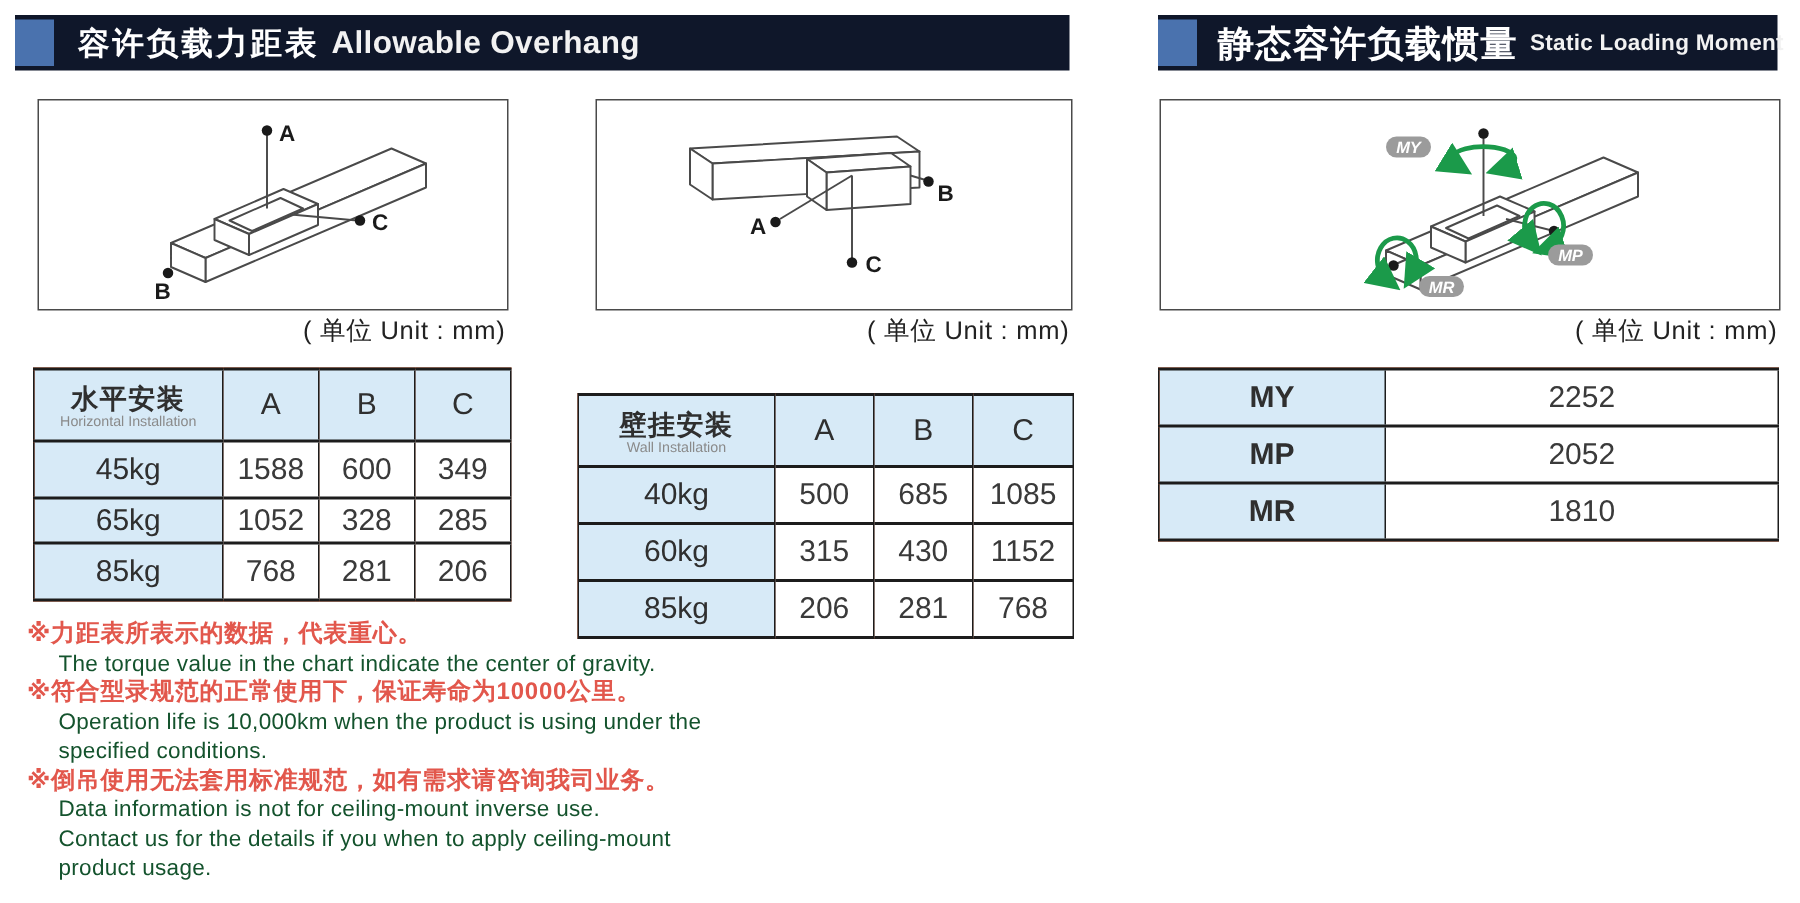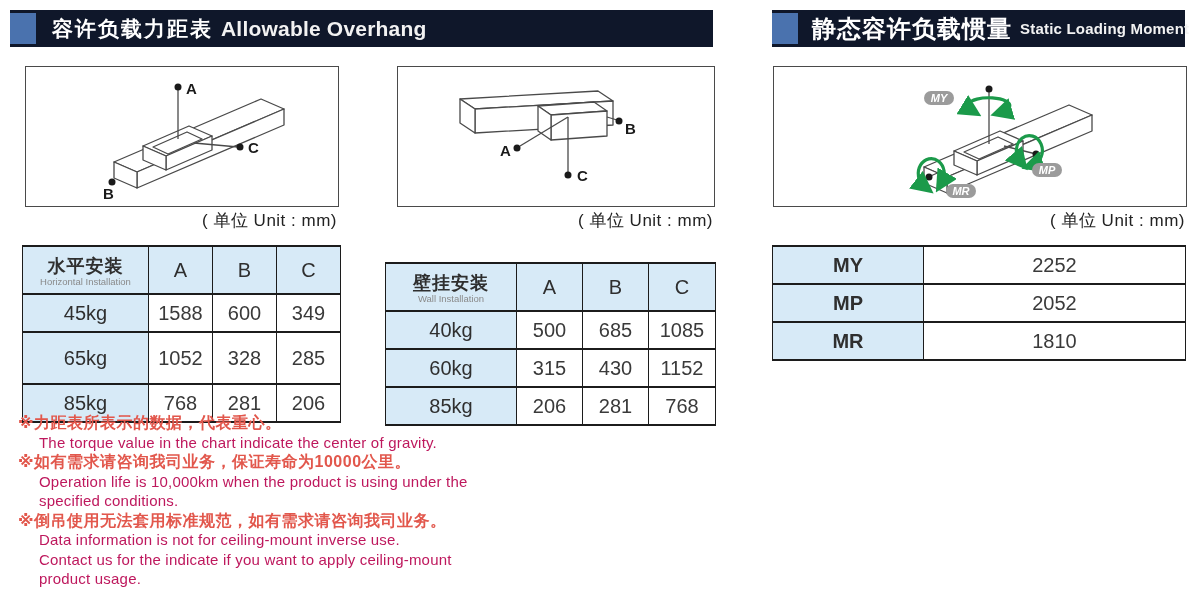--- a/index.html
+++ b/index.html
@@ -21,21 +21,21 @@
   td.blue{background:#d7eaf7;}
   td.colh{font-size:20px;color:#2f2f2f;font-weight:500;}
   td.rlabel{font-size:20px;color:#2f2f2f;font-weight:500;}
   td.val{font-size:20px;color:#3a3a3a;background:#fff;font-weight:500;}
   .czh{font-size:18px;font-weight:bold;color:#2f2f2f;line-height:20px;padding-top:4px;letter-spacing:1px;}
   .cen{font-size:9.5px;color:#8a8a8a;line-height:12px;}
   td.mlabel{font-size:20px;font-weight:600;color:#2f2f2f;}
   
   .notes{position:absolute;left:18px;top:413px;width:540px;}
   .nzh{color:#e2574c;font-size:16px;font-weight:bold;line-height:19.5px;letter-spacing:0.5px;}
-  .nen{color:#be185d;font-size:15px;line-height:19.5px;padding-left:21px;letter-spacing:0.2px;}
+  .nen{color:#14532d;font-size:15px;line-height:19.5px;padding-left:21px;letter-spacing:0.2px;}
   svg{display:block;}
   .badge-text{fill:#fff;font-size:11px;font-weight:bold;font-style:italic;
               font-family:"Liberation Sans",sans-serif;}
   .ptlabel{fill:#1a1a1a;font-size:15px;font-weight:bold;font-family:"Liberation Sans",sans-serif;}
 </style>
 </head>
 <body>
 
 <div class="canvas">
 
@@ -169,21 +169,21 @@
       <td class="blue colh" style="width:63px;">A</td>
       <td class="blue colh" style="width:63px;">B</td>
       <td class="blue colh" style="width:63px;">C</td>
     </tr>
     <tr style="height:38px;">
       <td class="blue rlabel">45kg</td>
       <td class="val">1588</td>
       <td class="val">600</td>
       <td class="val">349</td>
     </tr>
-    <tr style="height:52px;">
+    <tr style="height:30px;">
       <td class="blue rlabel">65kg</td>
       <td class="val">1052</td>
       <td class="val">328</td>
       <td class="val">285</td>
     </tr>
     <tr style="height:38px;">
       <td class="blue rlabel">85kg</td>
       <td class="val">768</td>
       <td class="val">281</td>
       <td class="val">206</td>
@@ -236,22 +236,22 @@
     <tr style="height:38px;">
       <td class="blue mlabel">MR</td>
       <td class="val">1810</td>
     </tr>
   </tbody>
     </table>
 
   <div class="notes">
     <div class="nzh">※力距表所表示的数据，代表重心。</div>
     <div class="nen">The torque value in the chart indicate the center of gravity.</div>
-    <div class="nzh">※如有需求请咨询我司业务，保证寿命为10000公里。</div>
+    <div class="nzh">※符合型录规范的正常使用下，保证寿命为10000公里。</div>
     <div class="nen">Operation life is 10,000km when the product is using under the</div>
     <div class="nen">specified conditions.</div>
     <div class="nzh">※倒吊使用无法套用标准规范，如有需求请咨询我司业务。</div>
     <div class="nen">Data information is not for ceiling-mount inverse use.</div>
-    <div class="nen">Contact us for the indicate if you want to apply ceiling-mount</div>
+    <div class="nen">Contact us for the details if you when to apply ceiling-mount</div>
     <div class="nen">product usage.</div>
   </div>
 
 </div>
 
 </body></html>

